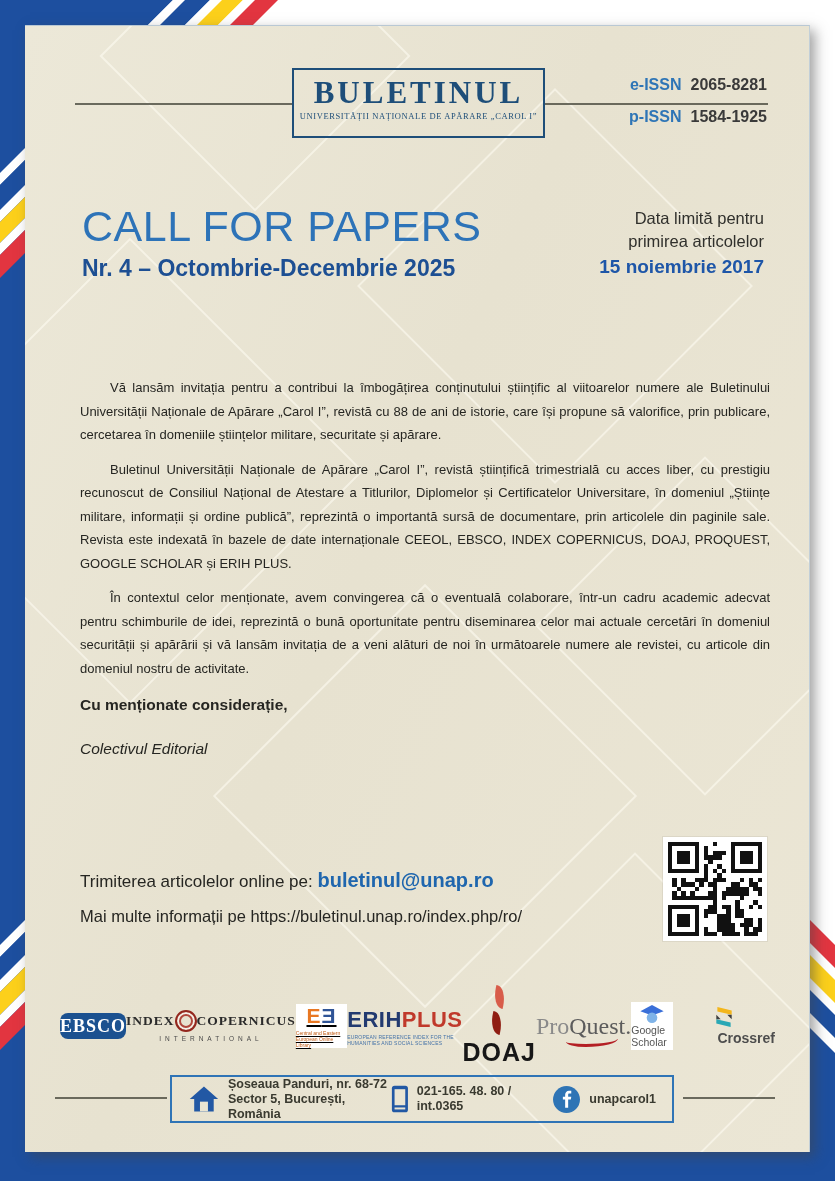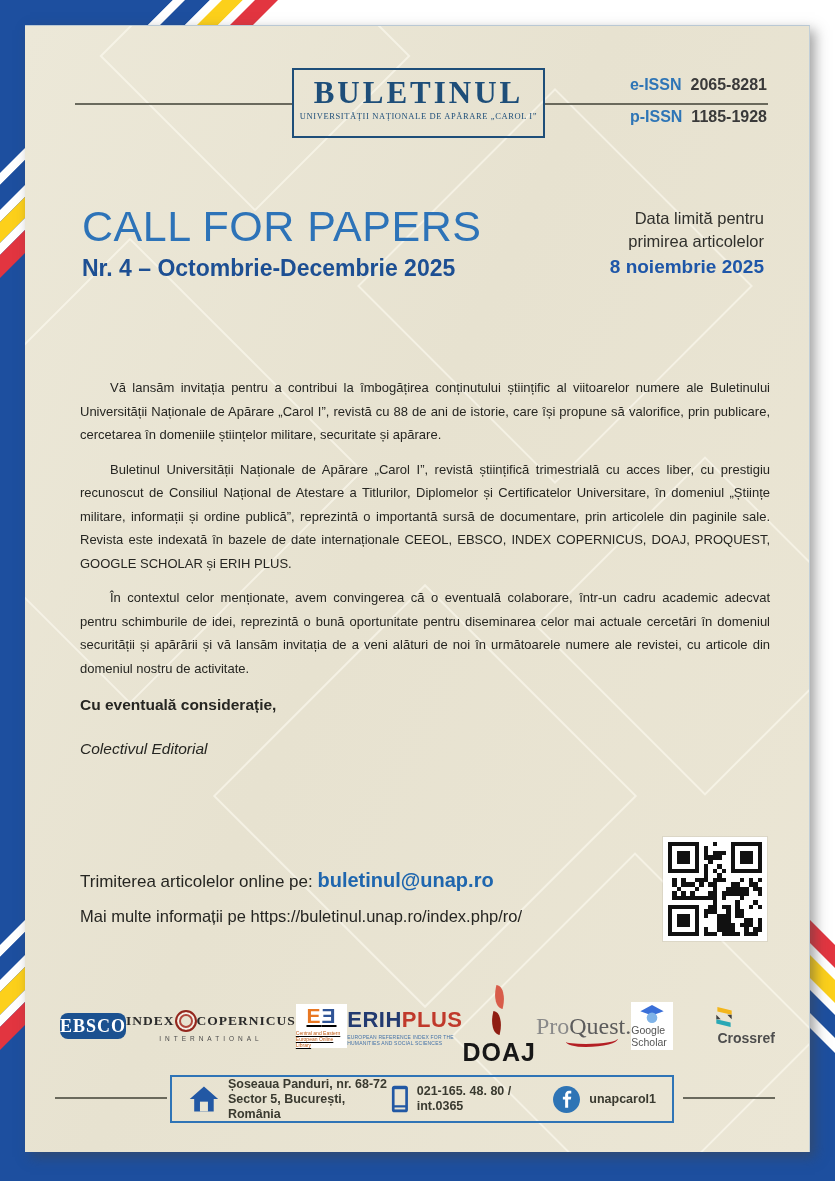--- a/index.html
+++ b/index.html
@@ -151,36 +151,36 @@
     <div class="rule rule-mast-left"></div>
     <div class="logo-box">
       <div class="logo-title">BULETINUL</div>
       <div class="logo-sub">UNIVERSITĂȚII NAȚIONALE DE APĂRARE „CAROL I”</div>
     </div>
     <div class="rule rule-mast-right"></div>
     <div class="issn-row e">
       <span class="issn-label">e-ISSN</span><span class="issn-value">2065-8281</span>
     </div>
     <div class="issn-row p">
-      <span class="issn-label">p-ISSN</span><span class="issn-value">1185-1928</span>
+      <span class="issn-label">p-ISSN</span><span class="issn-value">1584-1925</span>
     </div>
 
     <div class="cfp-title">CALL FOR PAPERS</div>
     <div class="cfp-issue">Nr. 4 – Octombrie-Decembrie 2025</div>
     <div class="deadline">
       <div class="dl-line">Data limită pentru</div>
       <div class="dl-line">primirea articolelor</div>
-      <div class="dl-date">8 noiembrie 2025</div>
+      <div class="dl-date">15 noiembrie 2017</div>
     </div>
 
     <div class="body-text">
       <p>Vă lansăm invitația pentru a contribui la îmbogățirea conținutului științific al viitoarelor numere ale Buletinului Universității Naționale de Apărare „Carol I”, revistă cu 88 de ani de istorie, care își propune să valorifice, prin publicare, cercetarea în domeniile științelor militare, securitate și apărare.</p>
       <p>Buletinul Universității Naționale de Apărare „Carol I”, revistă științifică trimestrială cu acces liber, cu prestigiu recunoscut de Consiliul Național de Atestare a Titlurilor, Diplomelor și Certificatelor Universitare, în domeniul „Științe militare, informații și ordine publică”, reprezintă o importantă sursă de documentare, prin articolele din paginile sale. Revista este indexată în bazele de date internaționale CEEOL, EBSCO, INDEX COPERNICUS, DOAJ, PROQUEST, GOOGLE SCHOLAR și ERIH PLUS.</p>
       <p>În contextul celor menționate, avem convingerea că o eventuală colaborare, într-un cadru academic adecvat pentru schimburile de idei, reprezintă o bună oportunitate pentru diseminarea celor mai actuale cercetări în domeniul securității și apărării și vă lansăm invitația de a veni alături de noi în următoarele numere ale revistei, cu articole din domeniul nostru de activitate.</p>
-      <div class="closing">Cu eventuală considerație,</div>
+      <div class="closing">Cu menționate considerație,</div>
       <div class="signature">Colectivul Editorial</div>
     </div>
 
     <div class="contact-line1">
       <span>Trimiterea articolelor online pe:</span>
       <span class="contact-email">buletinul@unap.ro</span>
     </div>
     <div class="contact-line2">Mai multe informații pe https://buletinul.unap.ro/index.php/ro/</div>
 
     <div class="qr-wrap">

